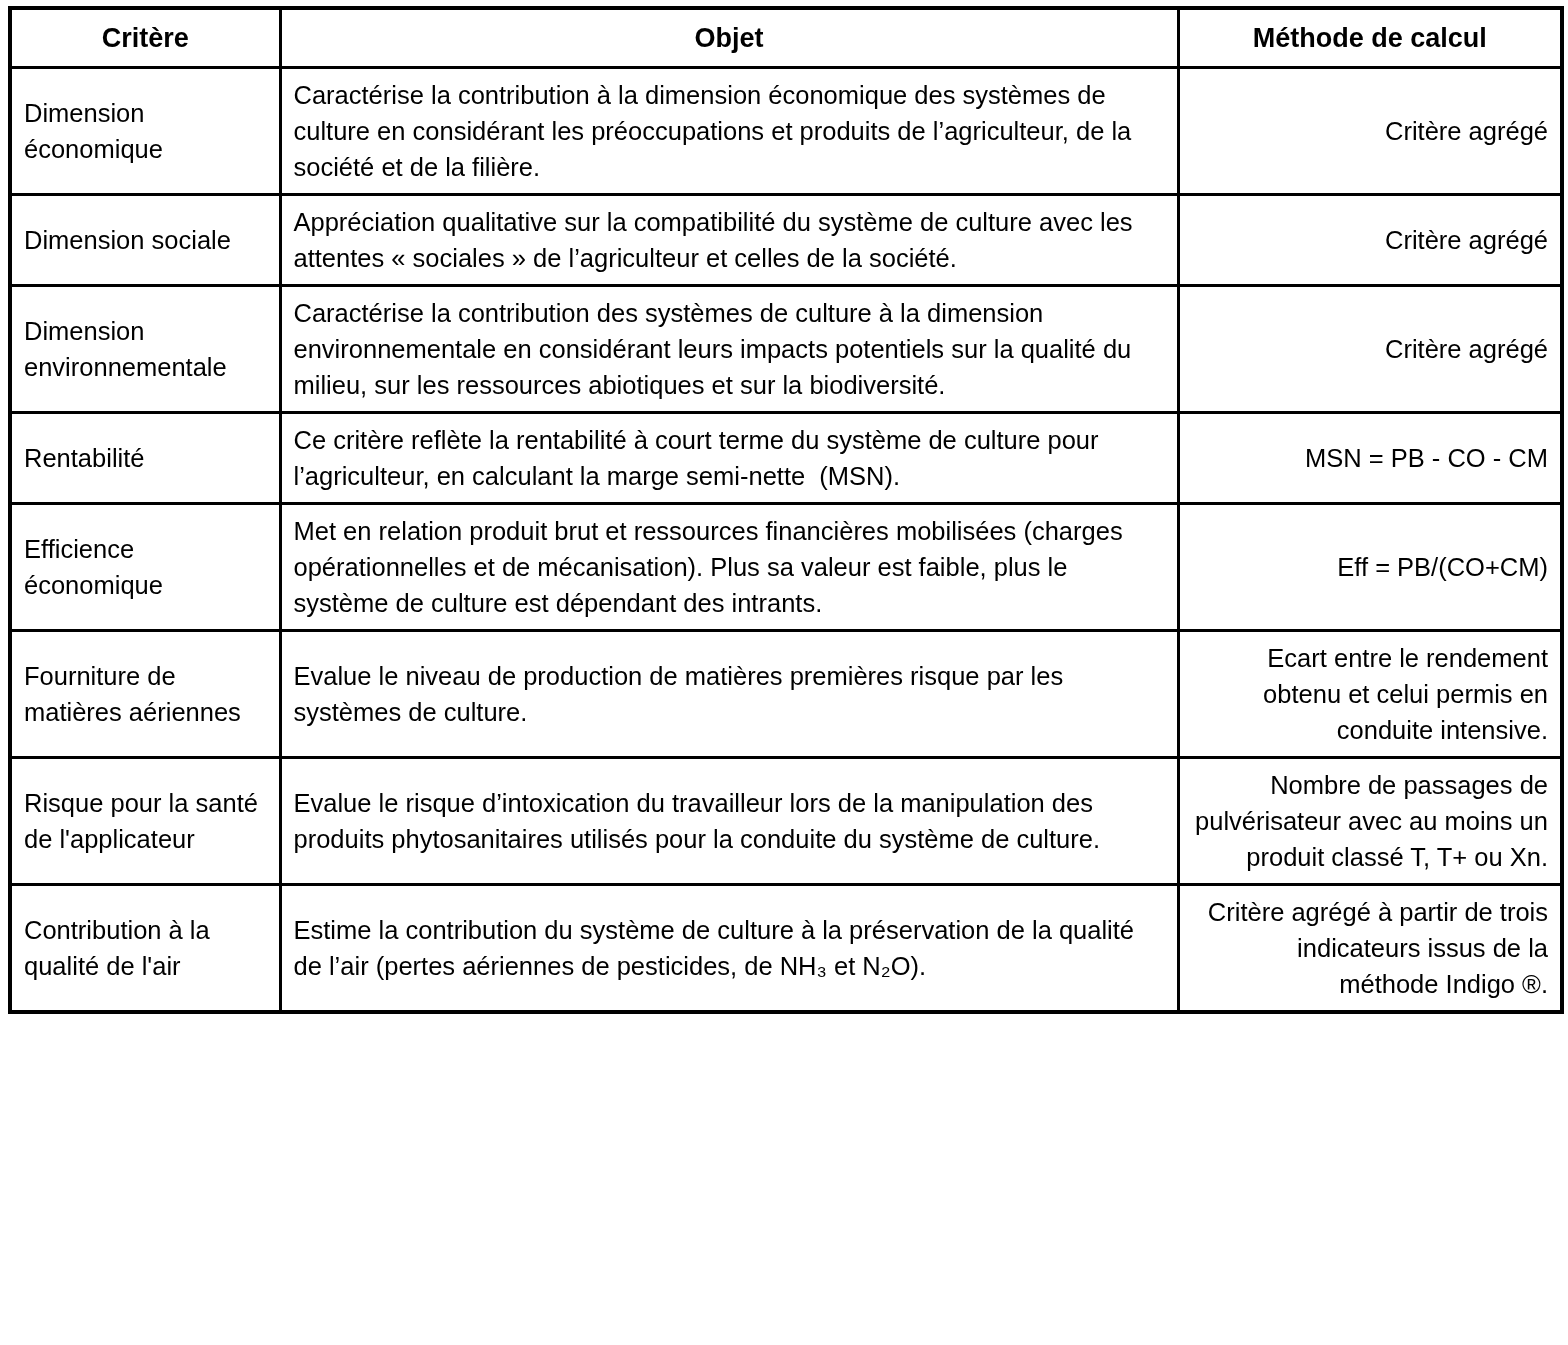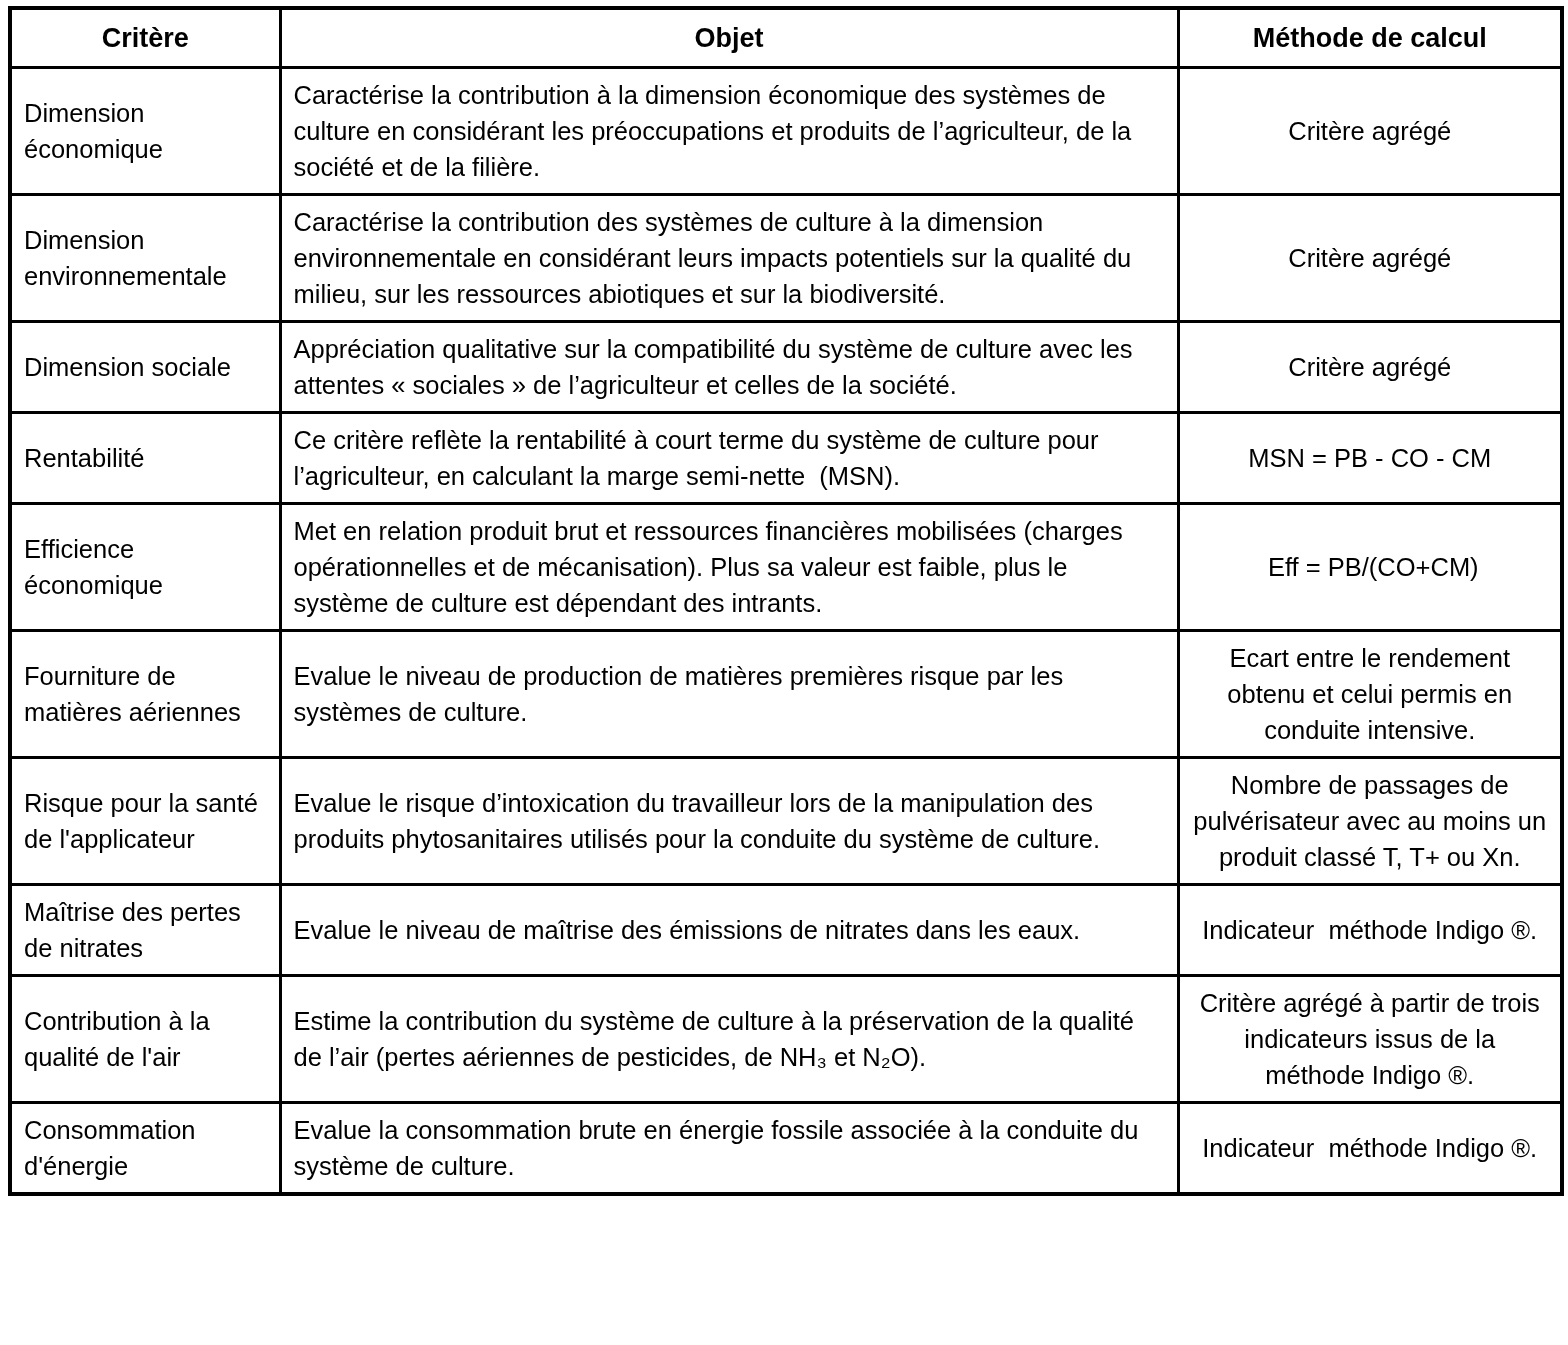--- a/index.html
+++ b/index.html
@@ -33,21 +33,21 @@
     overflow: hidden;
   }
   table.criteria th {
     font-weight: bold;
     text-align: center;
     font-size: 27px;
     padding: 10px 6px;
   }
   td.col-critere { width: 270px; text-align: left; }
   td.col-objet   { width: 898px; text-align: left; }
-  td.col-methode { width: 384px; text-align: center; }
+  td.col-methode { width: 384px; text-align: right; }
   col.c1 { width: 270px; }
   col.c2 { width: 898px; }
   col.c3 { width: 384px; }
 </style>
 </head>
 <body>
 
 <div class="page">
   <table class="criteria">
     <colgroup>
@@ -62,27 +62,27 @@
         <th>Méthode de calcul</th>
       </tr>
     </thead>
     <tbody>
       <tr>
         <td class="col-critere">Dimension économique</td>
         <td class="col-objet">Caractérise la contribution à la dimension économique des systèmes de culture en considérant les préoccupations et produits de l’agriculteur, de la société et de la filière.</td>
         <td class="col-methode">Critère agrégé</td>
       </tr>
       <tr>
-        <td class="col-critere">Dimension environnementale</td>
-        <td class="col-objet">Caractérise la contribution des systèmes de culture à la dimension environnementale en considérant leurs impacts potentiels sur la qualité du milieu, sur les ressources abiotiques et sur la biodiversité.</td>
+        <td class="col-critere">Dimension sociale</td>
+        <td class="col-objet">Appréciation qualitative sur la compatibilité du système de culture avec les attentes « sociales » de l’agriculteur et celles de la société.</td>
         <td class="col-methode">Critère agrégé</td>
       </tr>
       <tr>
-        <td class="col-critere">Dimension sociale</td>
-        <td class="col-objet">Appréciation qualitative sur la compatibilité du système de culture avec les attentes « sociales » de l’agriculteur et celles de la société.</td>
+        <td class="col-critere">Dimension environnementale</td>
+        <td class="col-objet">Caractérise la contribution des systèmes de culture à la dimension environnementale en considérant leurs impacts potentiels sur la qualité du milieu, sur les ressources abiotiques et sur la biodiversité.</td>
         <td class="col-methode">Critère agrégé</td>
       </tr>
       <tr>
         <td class="col-critere">Rentabilité</td>
         <td class="col-objet">Ce critère reflète la rentabilité à court terme du système de culture pour l’agriculteur, en calculant la marge semi-nette  (MSN).</td>
         <td class="col-methode">MSN = PB - CO - CM</td>
       </tr>
       <tr>
         <td class="col-critere">Efficience économique</td>
         <td class="col-objet">Met en relation produit brut et ressources financières mobilisées (charges opérationnelles et de mécanisation). Plus sa valeur est faible, plus le système de culture est dépendant des intrants.</td>
@@ -92,29 +92,19 @@
         <td class="col-critere">Fourniture de matières aériennes</td>
         <td class="col-objet">Evalue le niveau de production de matières premières risque par les systèmes de culture.</td>
         <td class="col-methode">Ecart entre le rendement obtenu et celui permis en conduite intensive.</td>
       </tr>
       <tr>
         <td class="col-critere">Risque pour la santé de l'applicateur</td>
         <td class="col-objet">Evalue le risque d’intoxication du travailleur lors de la manipulation des produits phytosanitaires utilisés pour la conduite du système de culture.</td>
         <td class="col-methode">Nombre de passages de pulvérisateur avec au moins un produit classé T, T+ ou Xn.</td>
       </tr>
       <tr>
-        <td class="col-critere">Maîtrise des pertes de nitrates</td>
-        <td class="col-objet">Evalue le niveau de maîtrise des émissions de nitrates dans les eaux.</td>
-        <td class="col-methode">Indicateur  méthode Indigo ®.</td>
-      </tr>
-      <tr>
         <td class="col-critere">Contribution à la qualité de l'air</td>
         <td class="col-objet">Estime la contribution du système de culture à la préservation de la qualité de l’air (pertes aériennes de pesticides, de NH₃ et N₂O).</td>
         <td class="col-methode">Critère agrégé à partir de trois indicateurs issus de la méthode Indigo ®.</td>
-      </tr>
-      <tr>
-        <td class="col-critere">Consommation d'énergie</td>
-        <td class="col-objet">Evalue la consommation brute en énergie fossile associée à la conduite du système de culture.</td>
-        <td class="col-methode">Indicateur  méthode Indigo ®.</td>
       </tr>
     </tbody>
   </table>
 </div>
 
 </body></html>

